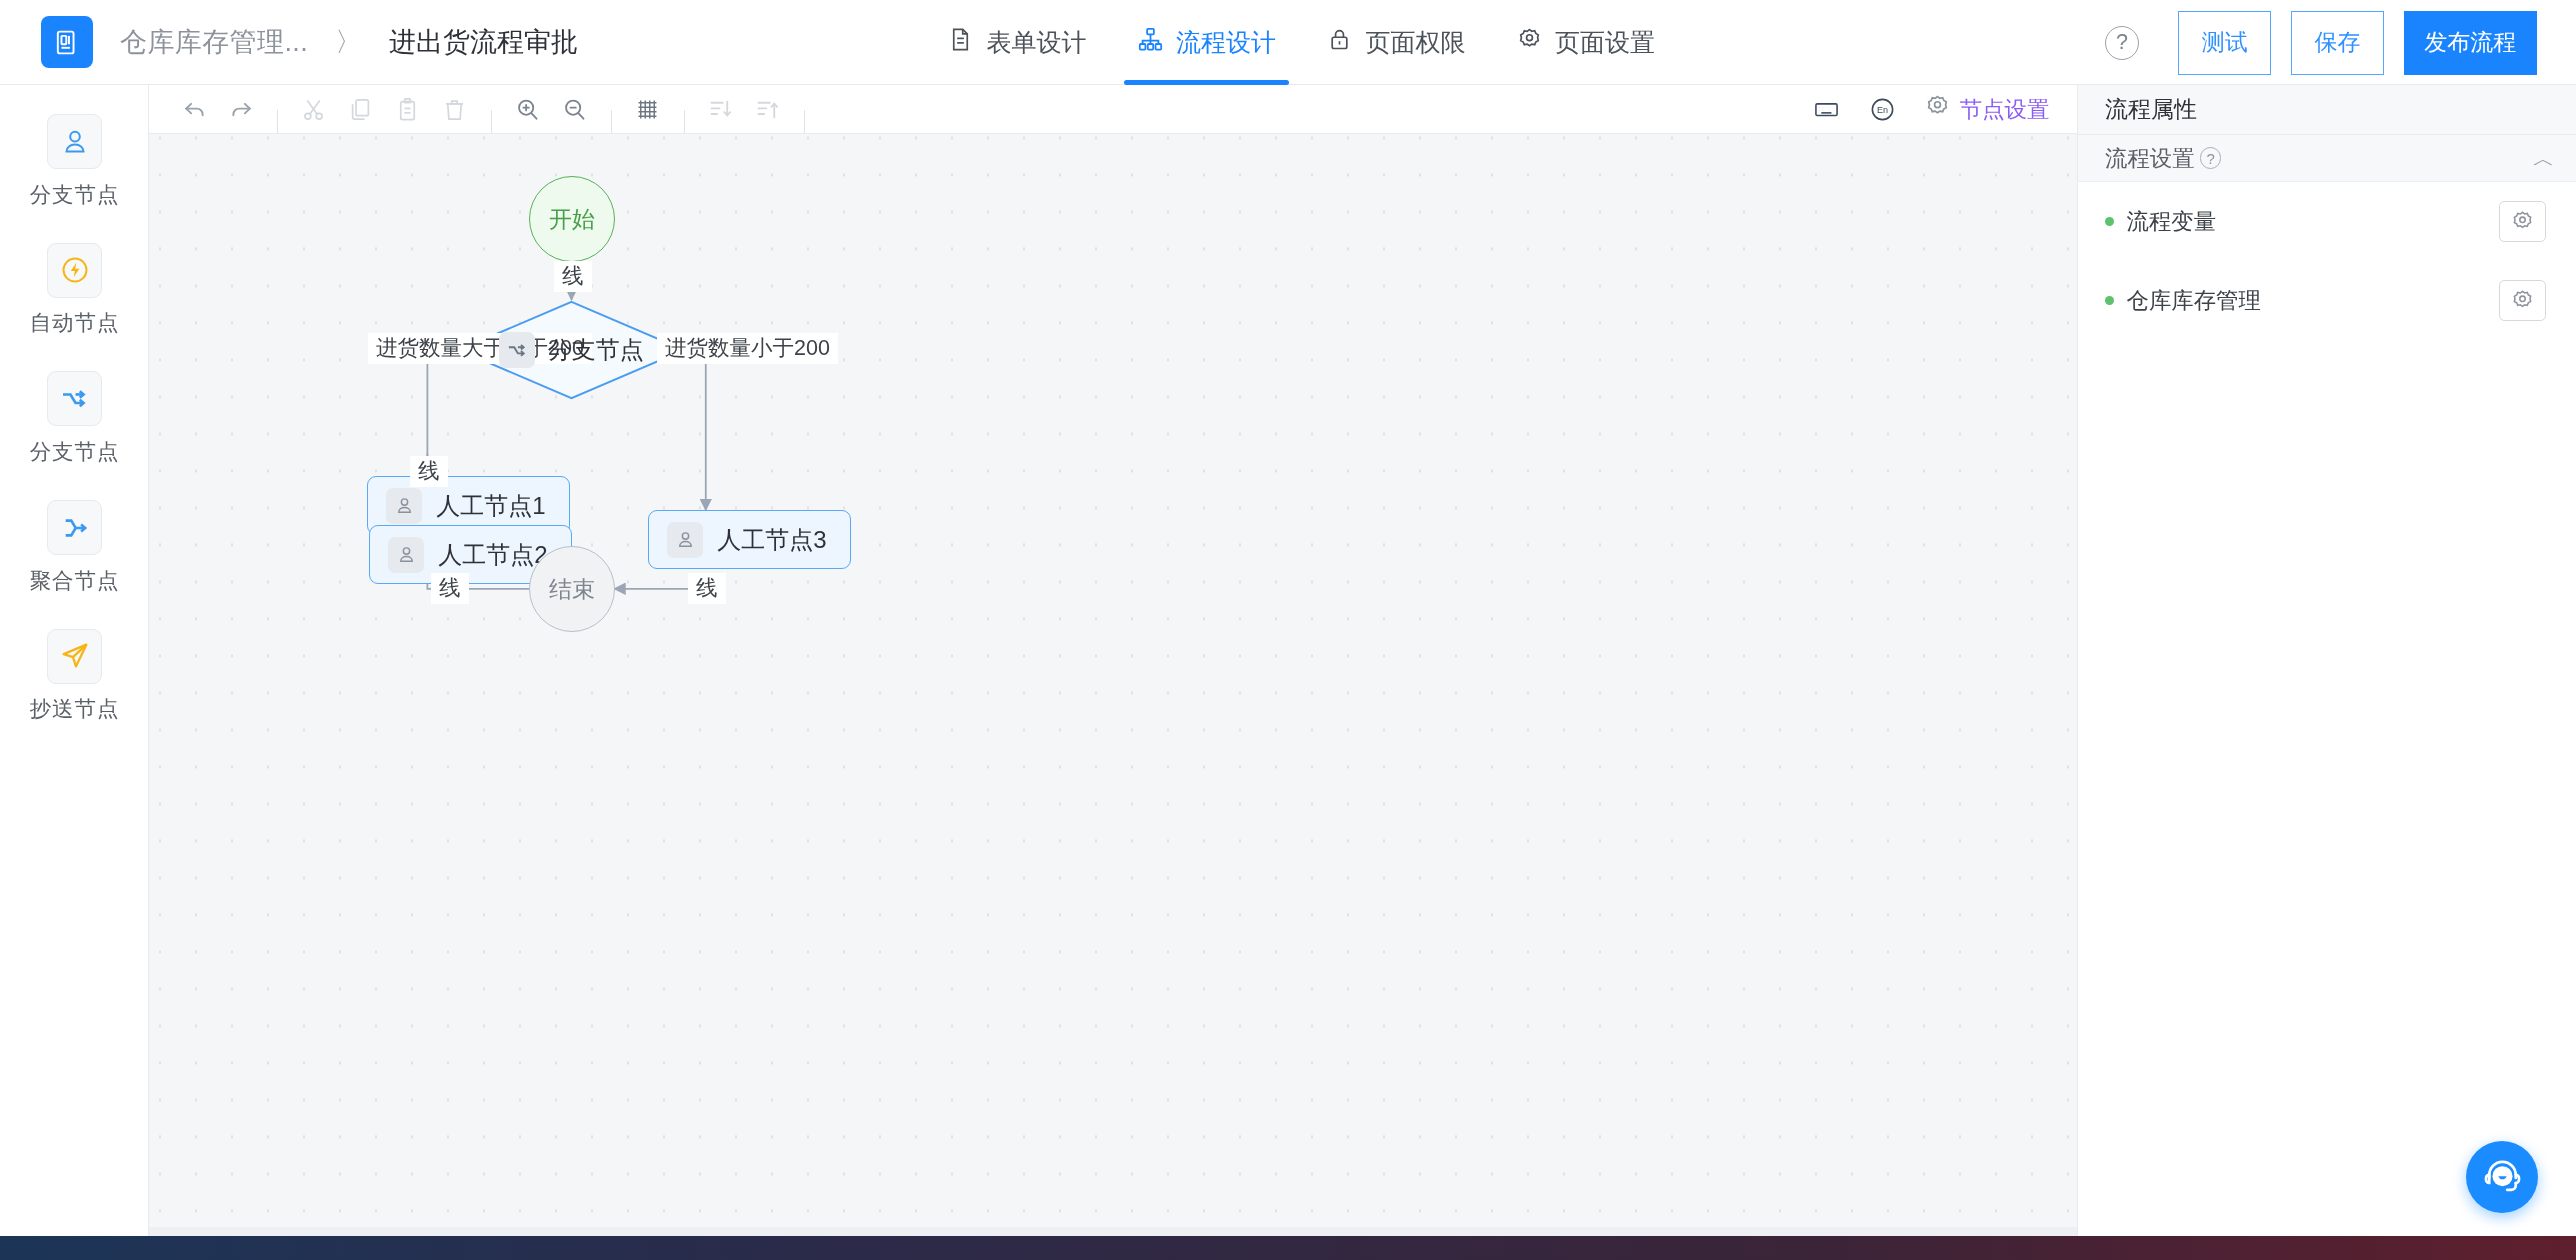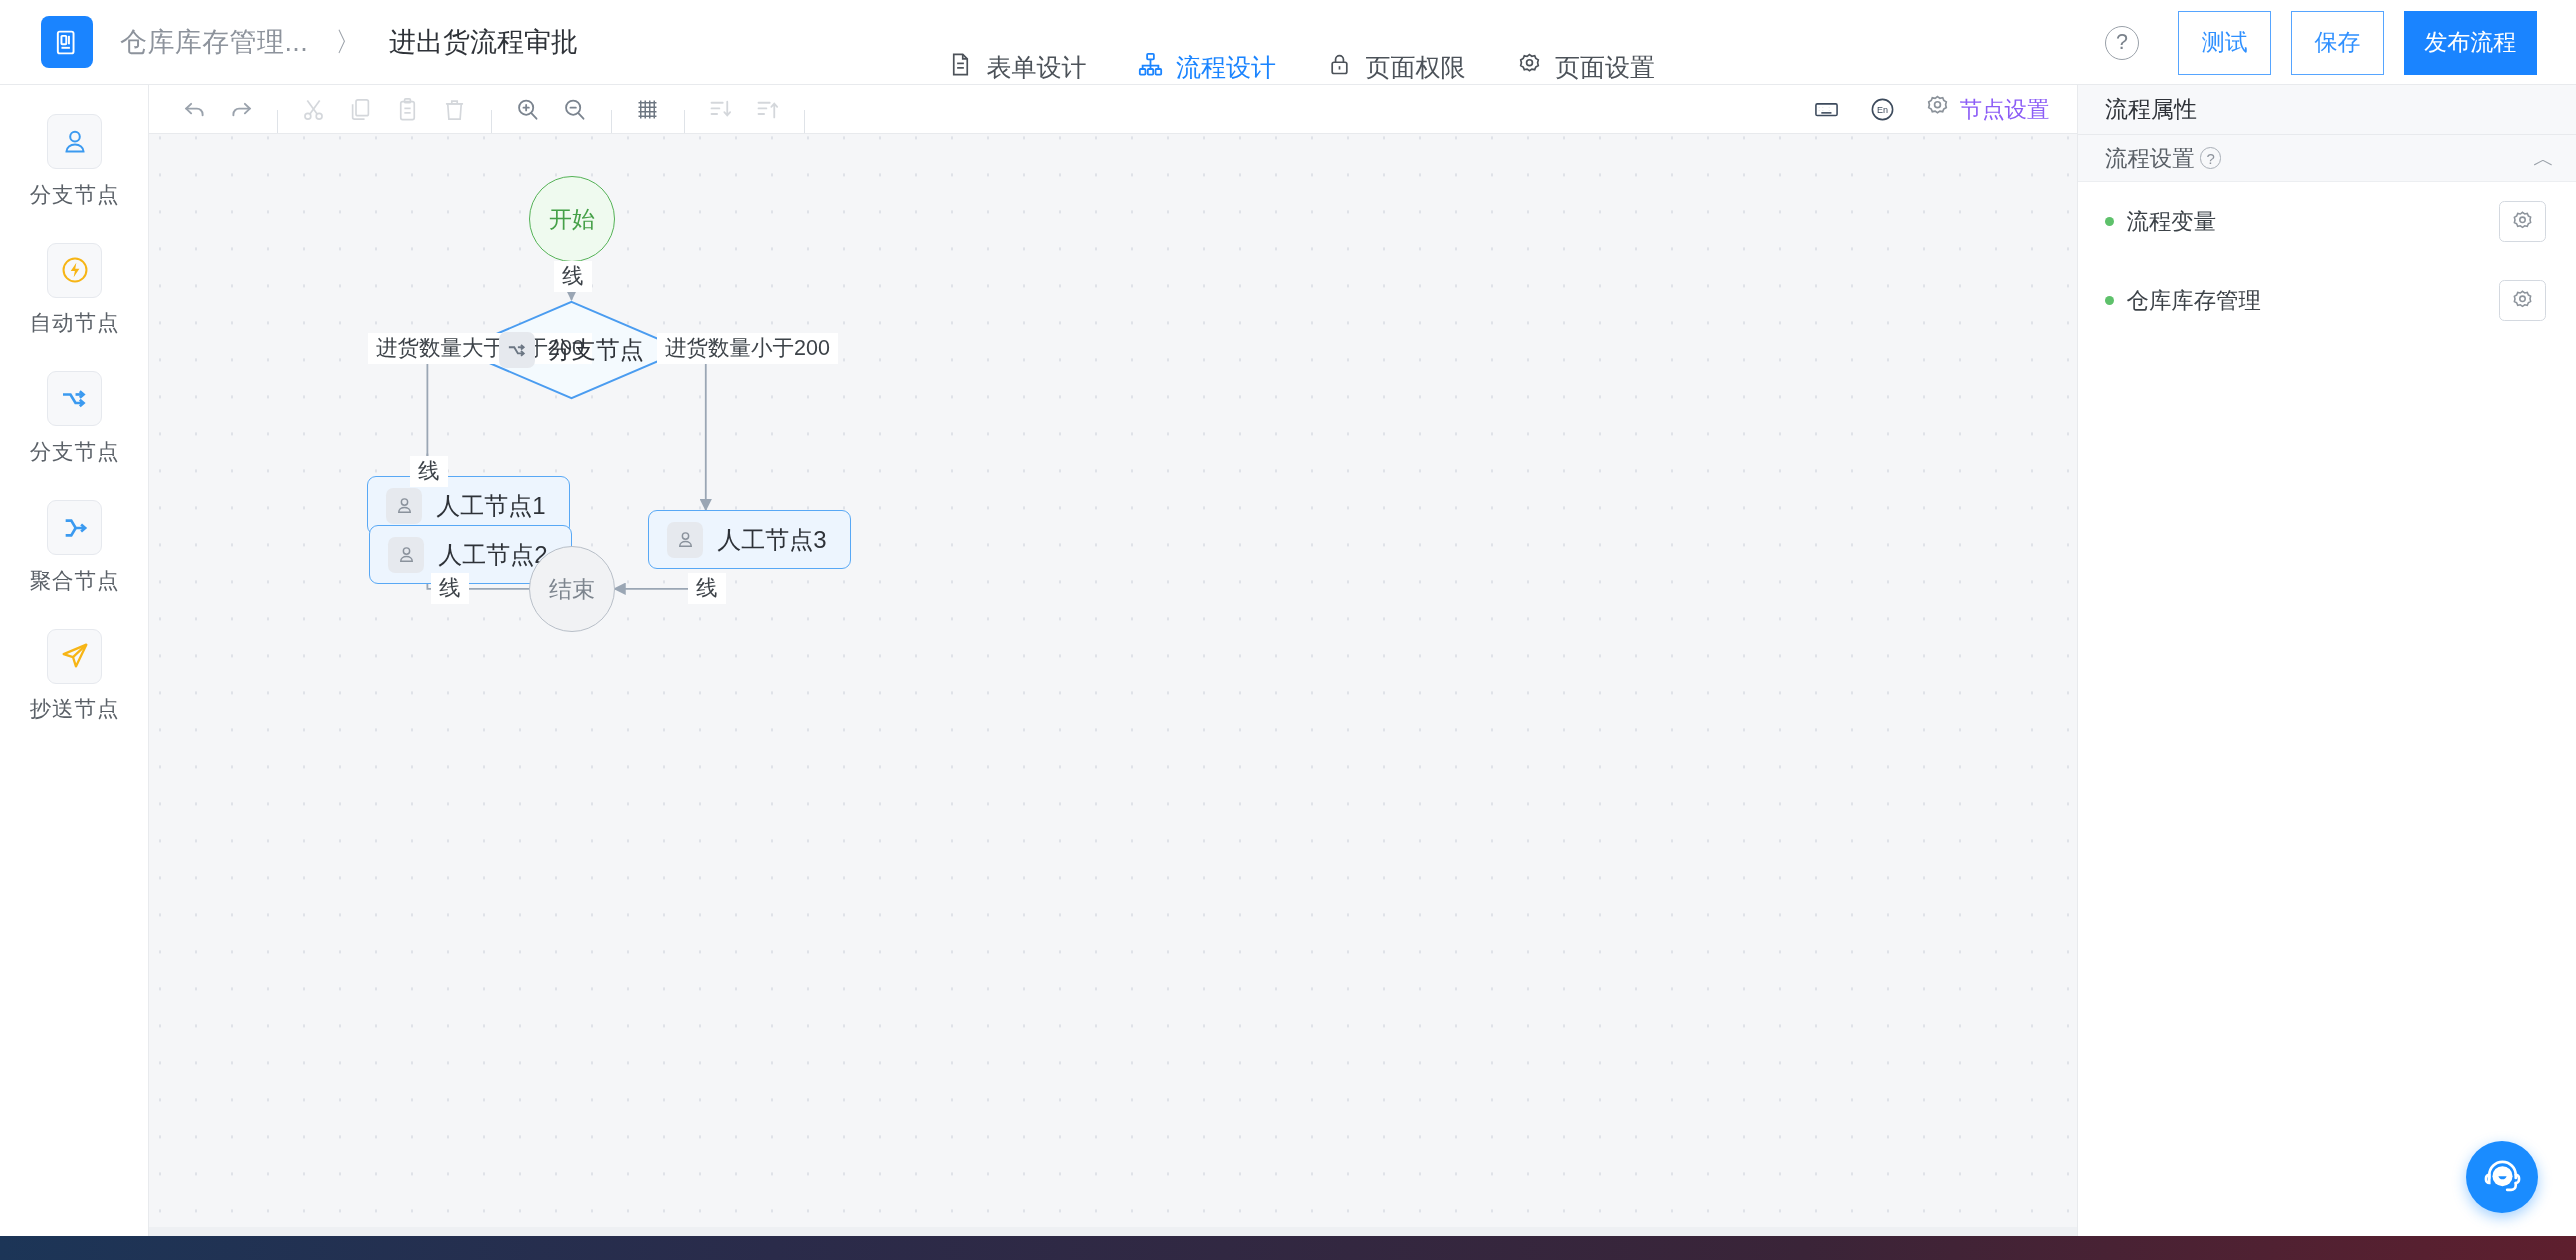--- a/index.html
+++ b/index.html
@@ -22,21 +22,21 @@
     width: 52px; height: 52px; margin-left: 41px; border-radius: 8px;
     background: #1a84ff; display: flex; align-items: center; justify-content: center;
     flex: none;
   }
   .logo-box svg { width: 29px; height: 29px; }
   .breadcrumb { display: flex; align-items: center; margin-left: 27px; flex: none; }
   .bc-app { font-size: 27px; color: #8d939c; letter-spacing: 0.4px; }
   .bc-sep { font-size: 27px; color: #9aa0a8; margin: 0 27px; font-weight: 300; }
   .bc-page { font-size: 27px; color: #2e3238; }
 
-  .tabs { position: absolute; left: 922px; top: 0; height: 85px; display: flex; align-items: stretch; margin-top: 25px; }
+  .tabs { position: absolute; left: 922px; top: 0; height: 85px; display: flex; align-items: stretch; }
   .tab {
     display: flex; align-items: center; gap: 12.5px; padding: 0 25px;
     font-size: 25px; color: #4c5259; position: relative; cursor: pointer;
   }
   .tab svg { width: 27px; height: 27px; flex: none; }
   .tab.active { color: #1a84ff; }
   .tab.active::after {
     content: ""; position: absolute; left: 12.5px; right: 12.5px; bottom: 0;
     height: 5.4px; background: #1a84ff; border-radius: 2.7px;
   }

